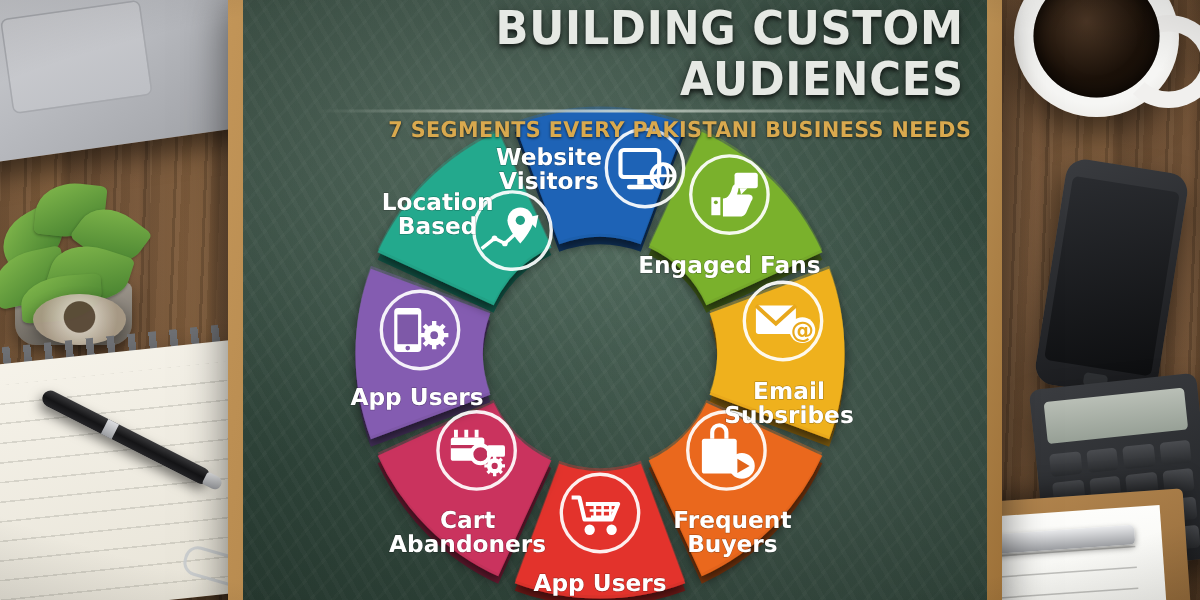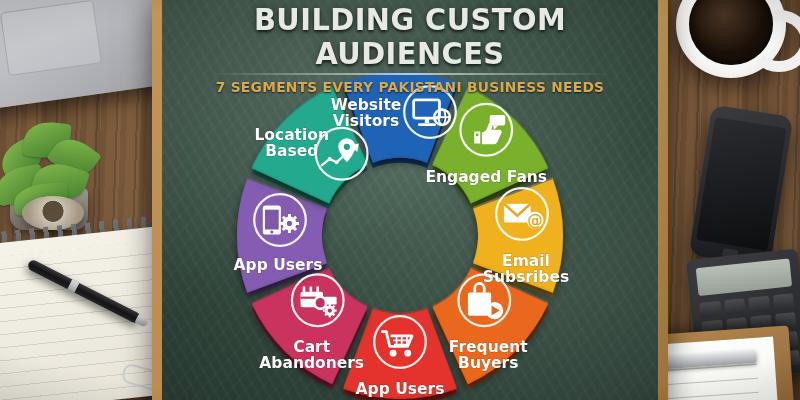--- a/index.html
+++ b/index.html
@@ -42,21 +42,21 @@
       repeating-linear-gradient(61deg,rgba(255,255,255,.035) 0 3px,rgba(0,0,0,0) 3px 9px),
       repeating-linear-gradient(-48deg,rgba(255,255,255,.028) 0 2px,rgba(0,0,0,0) 2px 11px),
       linear-gradient(160deg,#3f5b4c,#2f4a3d 55%,#385446);
   }
   .board:after{
     content:"";position:absolute;inset:0;
     background:radial-gradient(110% 85% at 50% 42%,rgba(190,210,195,.14),rgba(0,0,0,.42) 100%);
   }
 
   
-  .titlewrap{position:absolute;left:160px;top:2px;width:500px;text-align:center;z-index:6;}
+  .titlewrap{position:absolute;left:160px;top:2px;width:500px;text-align:right;z-index:6;}
   .title{
     font-size:31px;line-height:34px;font-weight:bold;letter-spacing:.5px;
     color:#e6e9e4;transform:scaleX(.93);
     text-shadow:0 2px 3px rgba(0,0,0,.65),0 0 10px rgba(0,0,0,.35);
     font-family:"DejaVu Sans",sans-serif;
   }
   .rule{height:2px;margin:3px auto 4px;width:398px;
     background:linear-gradient(90deg,rgba(200,210,200,0),rgba(214,222,212,.85),rgba(200,210,200,0));}
   .subtitle{
     font-size:14.5px;font-weight:bold;letter-spacing:.3px;color:#d9a94e;

